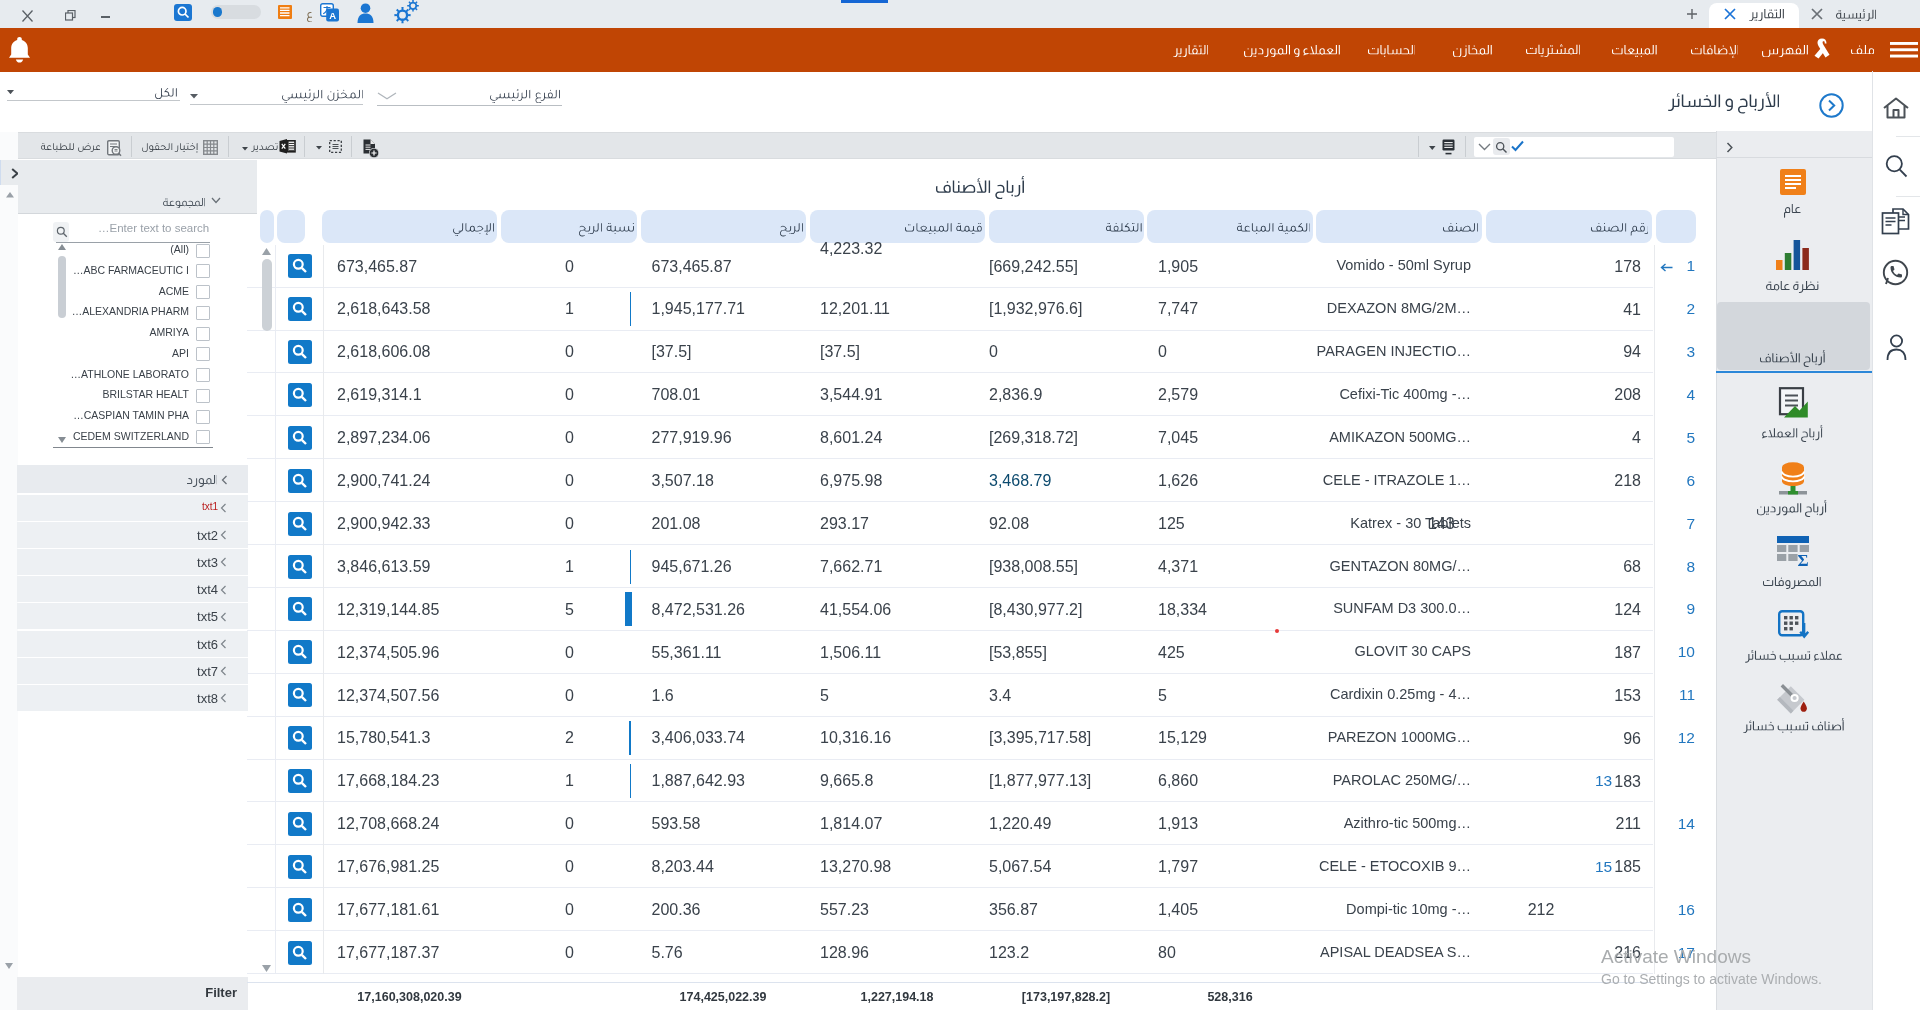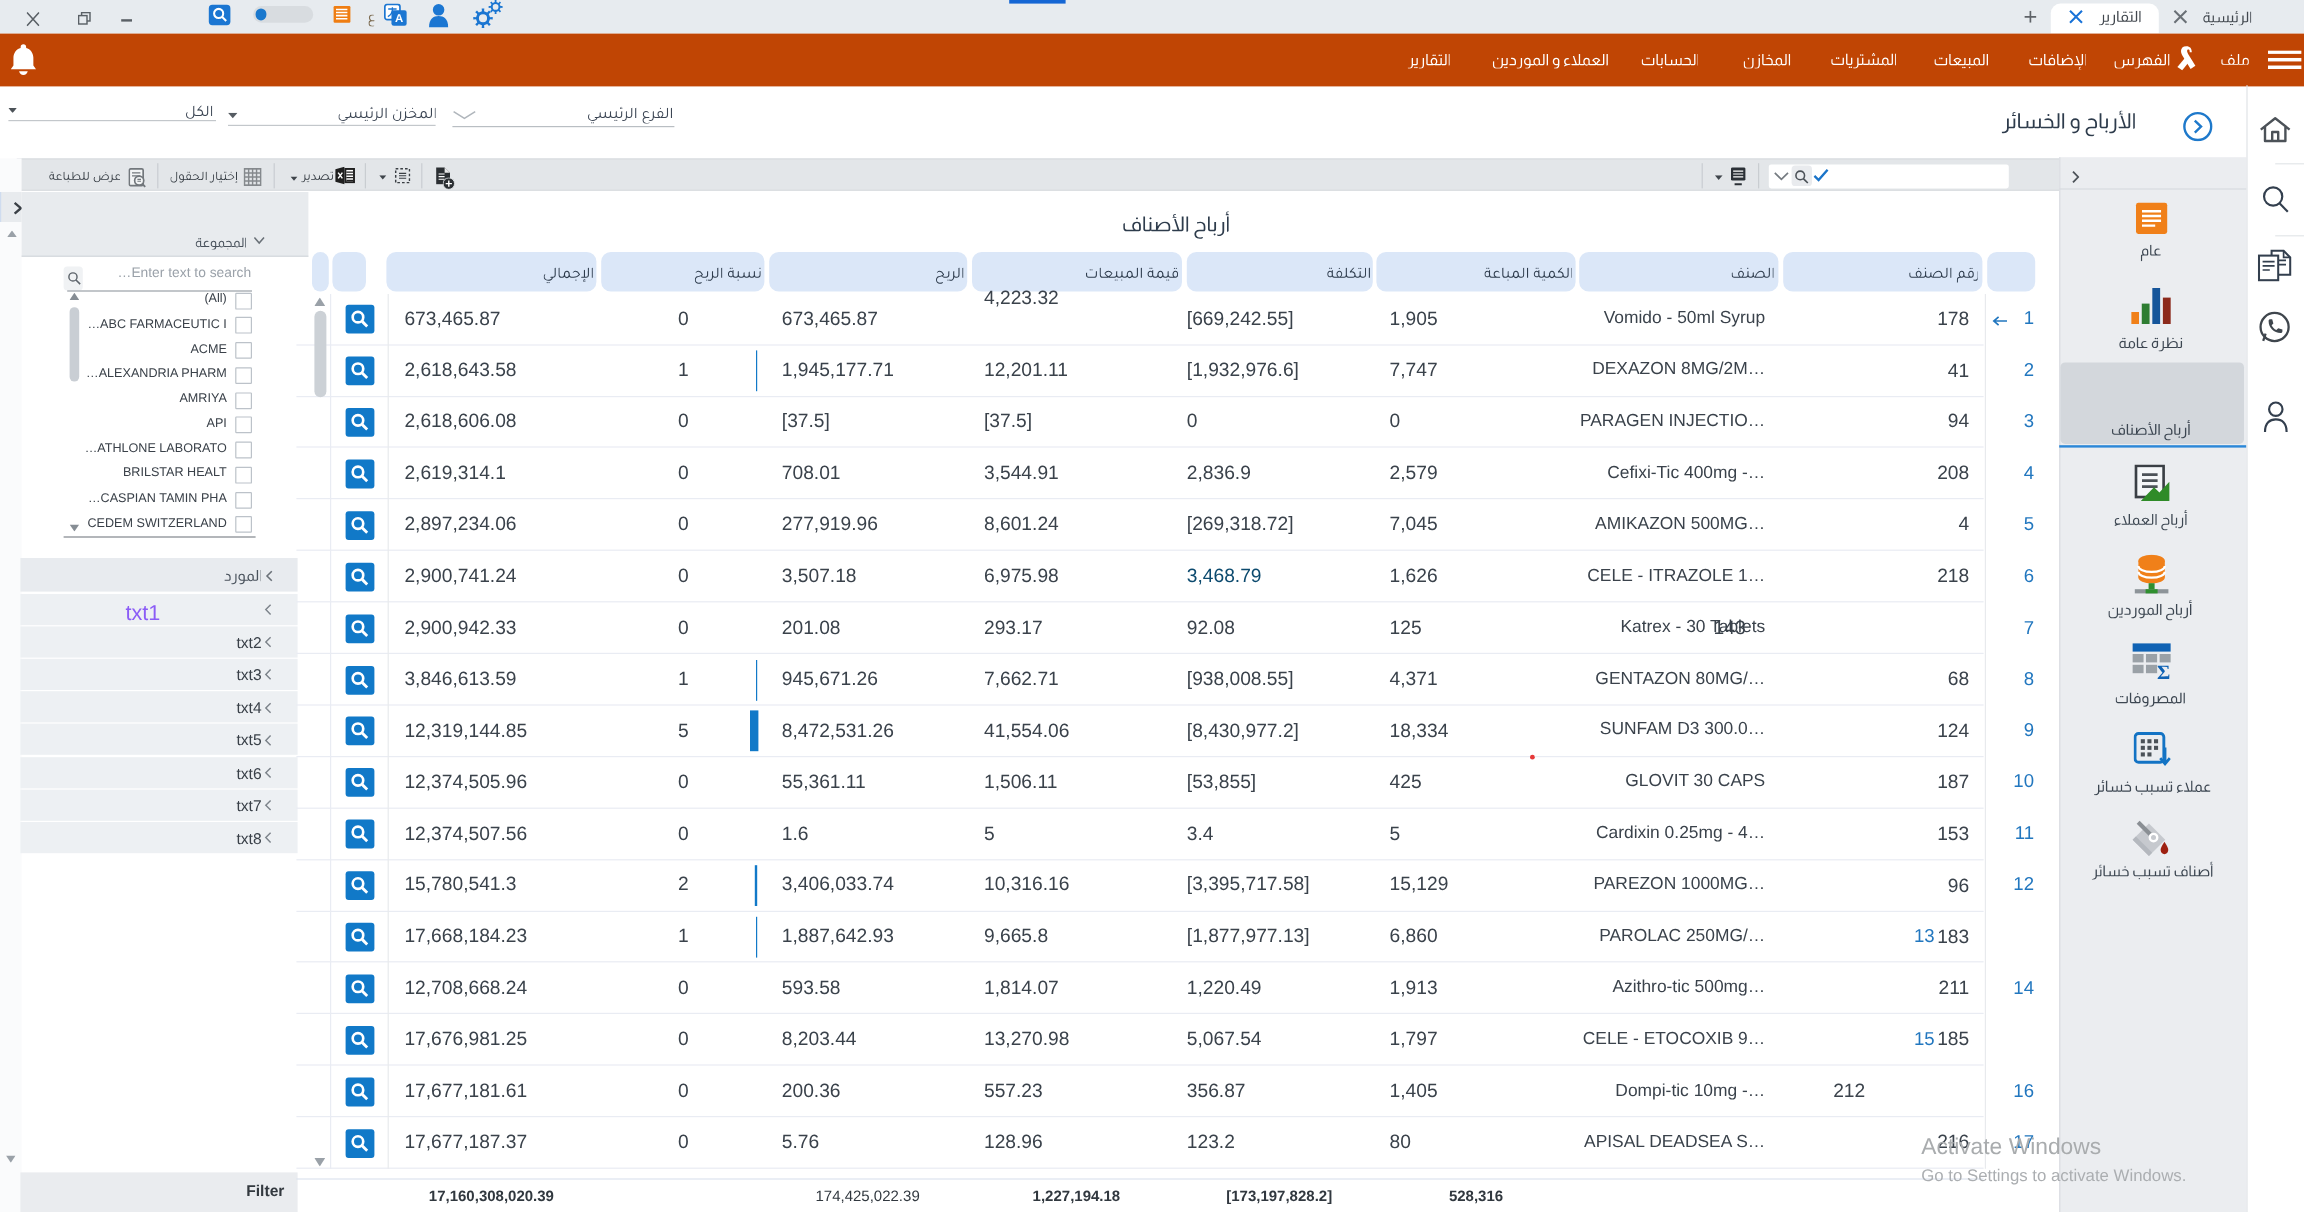--- a/index.html
+++ b/index.html
@@ -261,21 +261,21 @@
   </svg>
 <div class="ab" style="left:53px;top:447px;width:160px;height:1px;background:#81878e"></div>
 <div class="ab" style="left:17px;top:465px;width:231px;height:28px;background:#e8ebef"></div>
 <svg class="ab " style="left:186.6px;top:475.1px" width="30.9" height="11.9" viewBox="0.5 -9 30.9 11.9">
     <path d="M31.4 -9.0V-0.1L30.8 0.3H30.3V-9.0Z M28.6 -9.0V-1.2Q28.6 -0.7 28.2 -0.4Q27.9 0.0 27.4 0.0H25.3V-0.9H27.0Q27.3 -0.9 27.4 -1.1Q27.5 -1.2 27.5 -1.4V-9.0Z M20.2 -0.9Q19.7 -1.7 19.7 -2.8Q19.7 -4.3 20.6 -5.1Q21.3 -5.9 22.6 -5.9Q23.5 -5.9 24.1 -5.5Q25.0 -4.9 25.0 -3.6V-1.4Q25.0 -1.2 25.0 -1.1Q25.2 -0.9 25.3 -0.9H25.4V0.0H25.1Q24.5 0.0 24.2 -0.4Q23.5 0.4 22.4 0.4Q21.4 0.4 20.6 -0.4H20.5L20.2 0.0H17.8V-0.9ZM23.9 -3.6Q23.9 -4.3 23.5 -4.7Q23.1 -5.0 22.5 -5.0Q21.7 -5.0 21.2 -4.4Q20.8 -3.8 20.8 -2.9Q20.8 -1.8 21.3 -1.2Q21.8 -0.5 22.5 -0.5Q23.2 -0.5 23.9 -1.2Z M15.0 0.0Q13.6 0.0 12.8 -1.0Q12.2 -1.7 12.2 -3.0Q12.2 -4.4 13.0 -5.2Q13.8 -5.9 15.0 -5.9Q16.0 -5.9 16.7 -5.4Q17.5 -4.8 17.5 -3.6V-0.9H17.9V0.0H17.5Q17.4 1.3 16.7 2.1Q16.1 2.6 15.2 2.9Q14.7 3.0 14.1 3.0Q13.8 3.0 13.6 3.0L13.1 2.5V2.1Q13.5 2.1 13.9 2.1Q16.3 2.1 16.4 0.0ZM16.4 -3.6Q16.4 -4.3 16.0 -4.6Q15.6 -5.0 15.0 -5.0Q14.2 -5.0 13.7 -4.4Q13.2 -3.9 13.2 -2.9Q13.2 -2.0 13.7 -1.4Q14.2 -0.9 15.0 -0.9H16.4Z M10.6 -5.8V-0.1Q10.6 1.3 9.8 2.1Q9.2 2.7 8.2 2.9Q7.8 3.0 7.3 3.0Q7.0 3.0 6.7 3.0L6.3 2.5V2.1Q6.7 2.1 7.1 2.1Q9.6 2.1 9.6 -0.2V-5.8Z M1.8 -5.8Q2.2 -5.9 2.7 -5.9Q4.1 -5.9 5.0 -5.1Q5.7 -4.3 5.7 -3.1V-1.2Q5.7 -0.7 5.4 -0.4Q5.1 0.0 4.6 0.0H0.5V-0.9H4.2Q4.7 -0.9 4.7 -1.4V-3.0Q4.7 -3.8 4.1 -4.4Q3.5 -5.0 2.3 -5.0Q2.0 -5.0 1.8 -5.0Z" fill="#49525c"></path>
   </svg>
 <svg class="ab" style="left:221px;top:474.5px" width="7" height="10">
     <path d="M5.5 1 L1.5 5 L5.5 9" stroke="#6a7178" stroke-width="1.3" fill="none"></path>
   </svg>
 <div class="ab" style="left:17px;top:494.5px;width:231px;height:26.2px;background:#edf0f3"></div>
-<div class="t" style="left:20px;top:500.5px;width:198px;text-align:center;font-size:18px;color:#8b5cf6">txt1</div>
+<div class="t" style="left:20px;top:500.5px;width:198px;text-align:right;font-size:10px;color:#b91c1c">txt1</div>
 <svg class="ab" style="left:220px;top:503px" width="7" height="10">
     <path d="M5.5 1 L1.5 5 L5.5 9" stroke="#7d848b" stroke-width="1.2" fill="none"></path>
   </svg>
 <div class="ab" style="left:17px;top:521.7px;width:231px;height:26.2px;background:#edf0f3"></div>
 <div class="t" style="left:20px;top:527.7px;width:198px;text-align:right;font-size:13px;color:#3a4149">txt2</div>
 <svg class="ab" style="left:220px;top:530.2px" width="7" height="10">
     <path d="M5.5 1 L1.5 5 L5.5 9" stroke="#7d848b" stroke-width="1.2" fill="none"></path>
   </svg>
 <div class="ab" style="left:17px;top:548.9px;width:231px;height:26.2px;background:#edf0f3"></div>
 <div class="t" style="left:20px;top:554.9px;width:198px;text-align:right;font-size:13px;color:#3a4149">txt3</div>
@@ -616,21 +616,21 @@
 <svg class="ab" style="left:262px;top:248px" width="9" height="7">
     <path d="M4.5 0 L9 7 H0 Z" fill="#9aa1a8"></path>
   </svg>
 <div class="ab" style="left:261.5px;top:259px;width:10px;height:72px;background:#ccd1d6;border-radius:5px"></div>
 <svg class="ab" style="left:262px;top:965px" width="9" height="7">
     <path d="M0 0 H9 L4.5 7 Z" fill="#9aa1a8"></path>
   </svg>
 <div class="ab" style="left:1275px;top:628.5px;width:4px;height:4px;background:#e63939;border-radius:50%"></div>
 <div class="ab" style="left:247px;top:981.5px;width:1406px;height:1.2px;background:#dce3ee"></div>
 <div class="t" style="left:259.5px;top:989.5px;width:300px;text-align:center;font-size:12.5px;font-weight:bold;color:#31383f">17,160,308,020.39</div>
-<div class="t" style="left:573px;top:989.5px;width:300px;text-align:center;font-size:12.5px;font-weight:normal;color:#31383f">174,425,022.39</div>
+<div class="t" style="left:573px;top:989.5px;width:300px;text-align:center;font-size:12.5px;font-weight:bold;color:#31383f">174,425,022.39</div>
 <div class="t" style="left:747px;top:989.5px;width:300px;text-align:center;font-size:12.5px;font-weight:bold;color:#31383f">1,227,194.18</div>
 <div class="t" style="left:916px;top:989.5px;width:300px;text-align:center;font-size:12.5px;font-weight:bold;color:#31383f">[173,197,828.2]</div>
 <div class="t" style="left:1080px;top:989.5px;width:300px;text-align:center;font-size:12.5px;font-weight:bold;color:#31383f">528,316</div>
 <div class="ab" style="left:1716px;top:131px;width:156px;height:879px;background:#ebedf0;border-left:1px solid #dadde1"></div>
 <svg class="ab" style="left:1725.5px;top:141.5px" width="7" height="11">
     <path d="M1.5 1 L5.8 5.5 L1.5 10" stroke="#4c5258" stroke-width="1.5" fill="none"></path>
   </svg>
 <div class="ab" style="left:1716px;top:157px;width:156px;height:1px;background:#d8dbdf"></div>
 <div class="ab" style="left:1780px;top:169px;width:26px;height:26px;background:#f08019;border-radius:2px"></div>
 <svg class="ab" style="left:1785px;top:175px" width="16" height="15">

